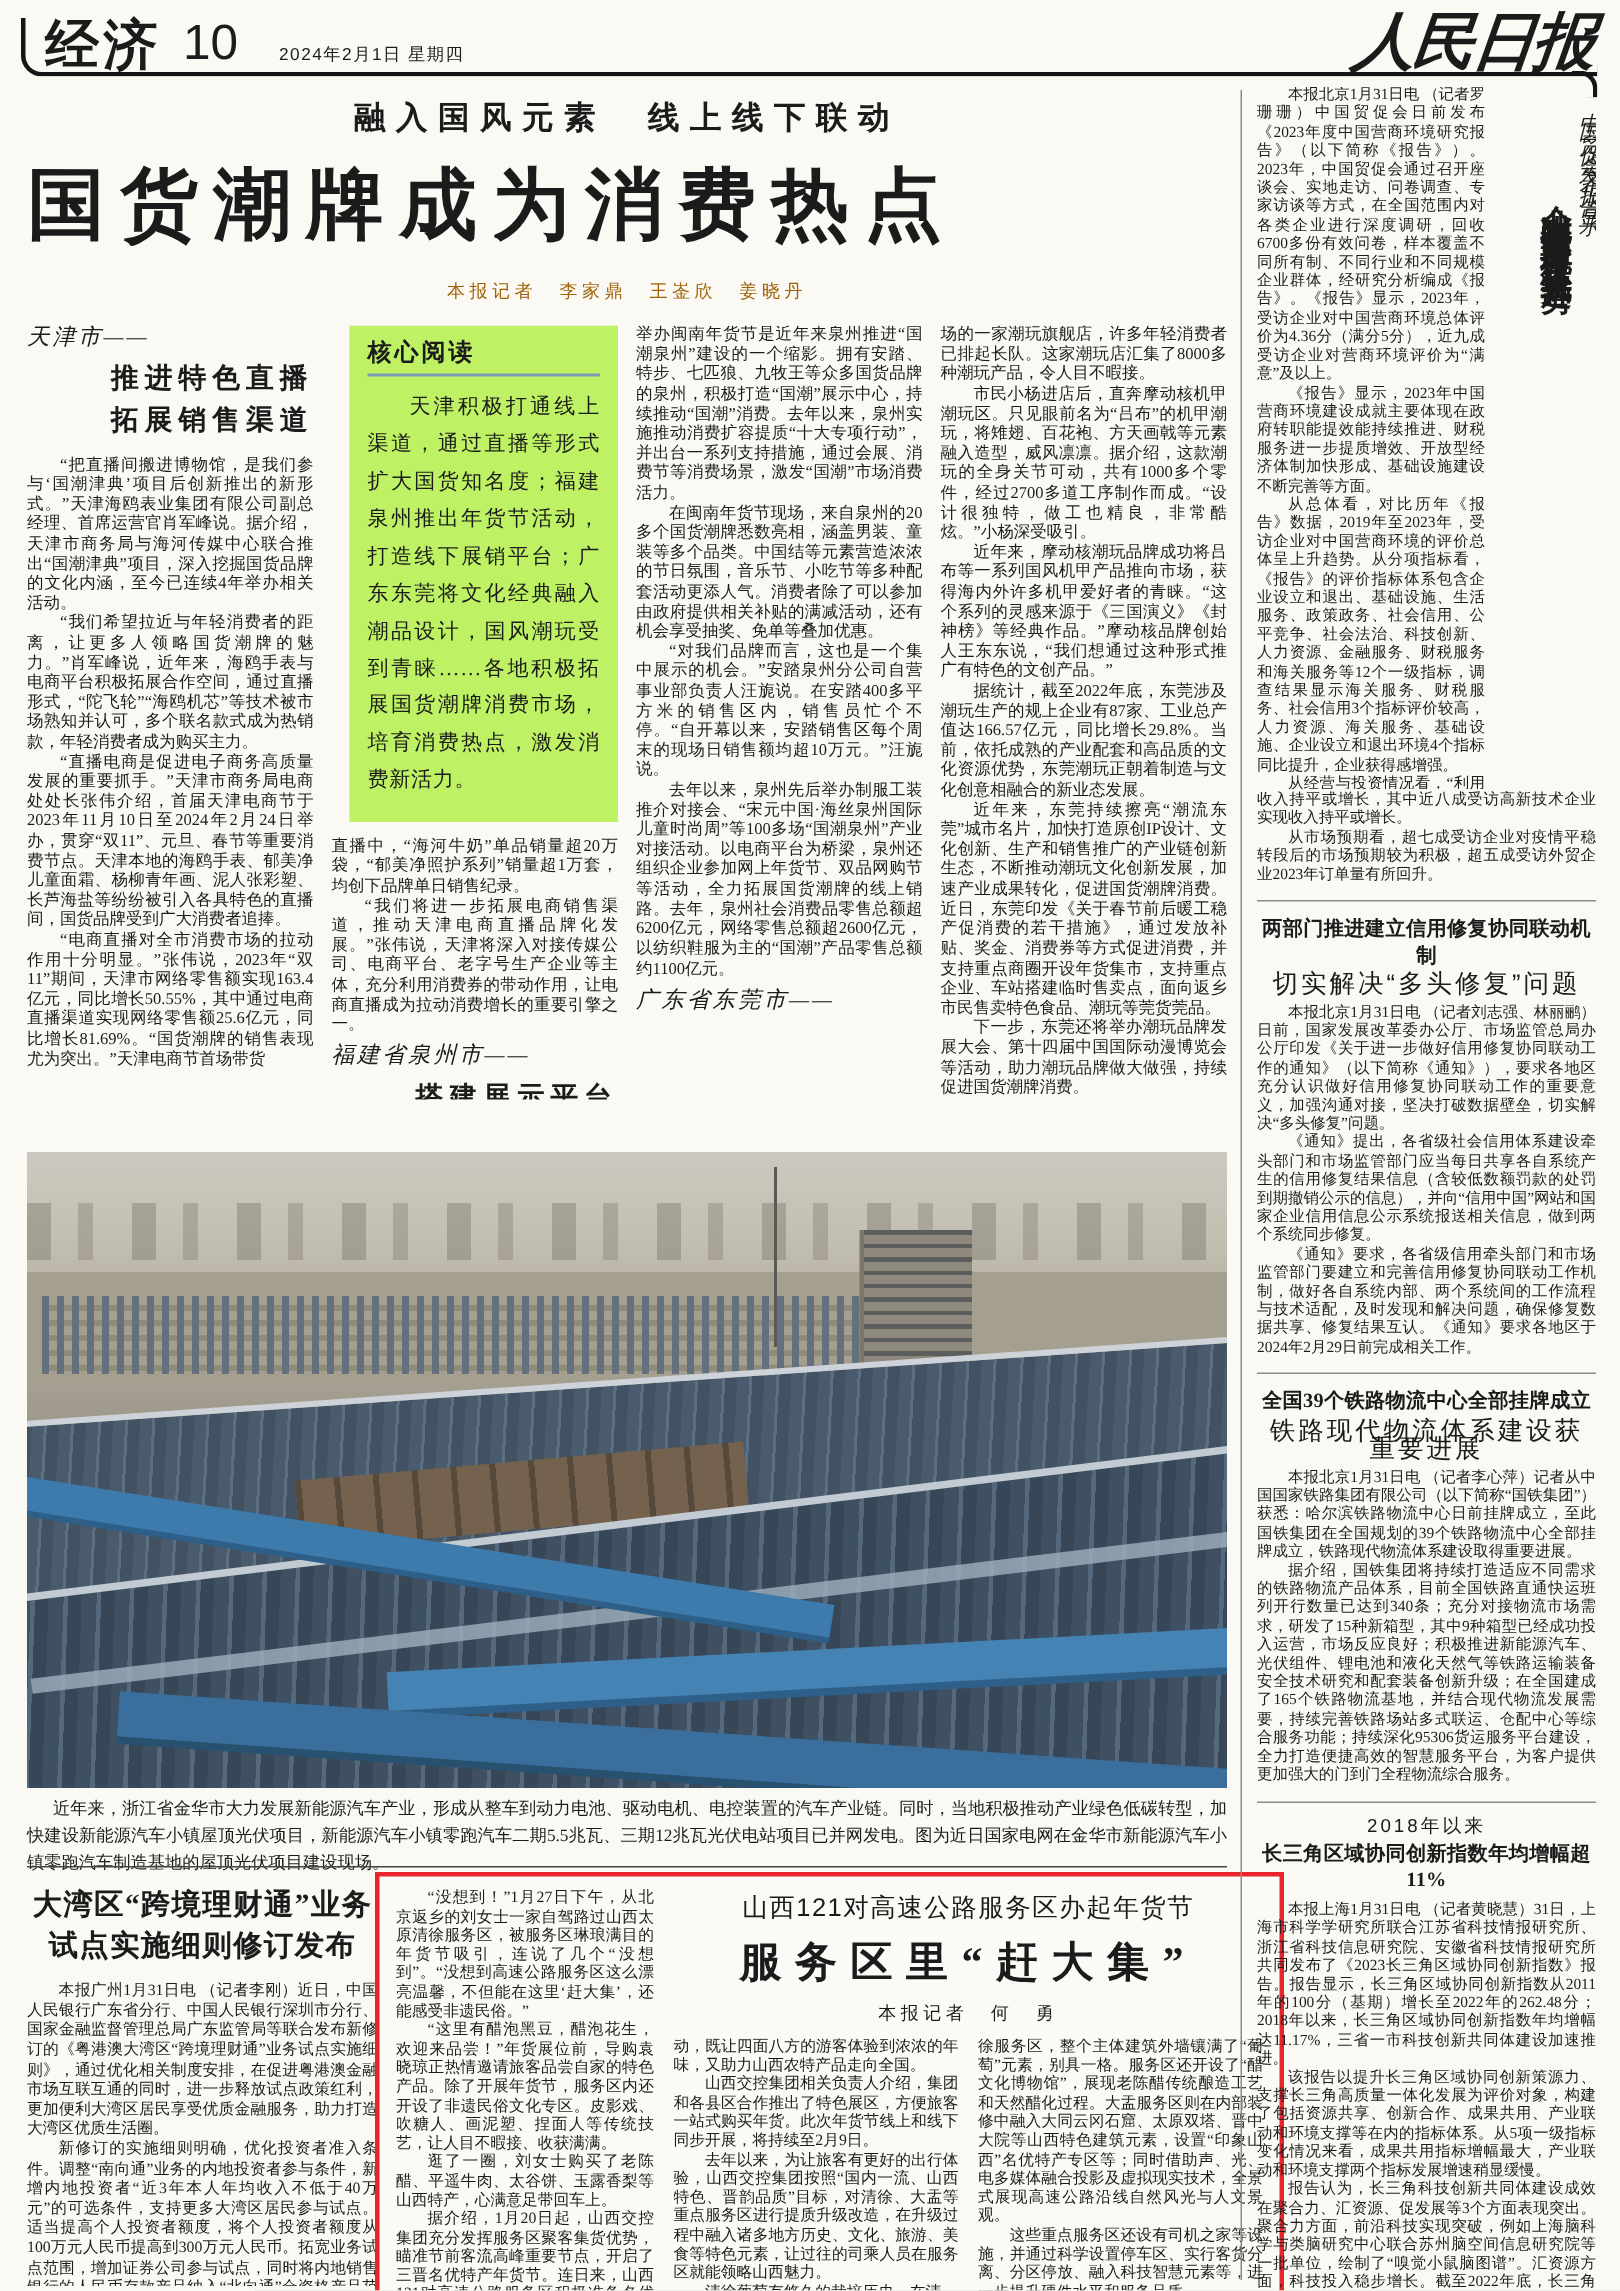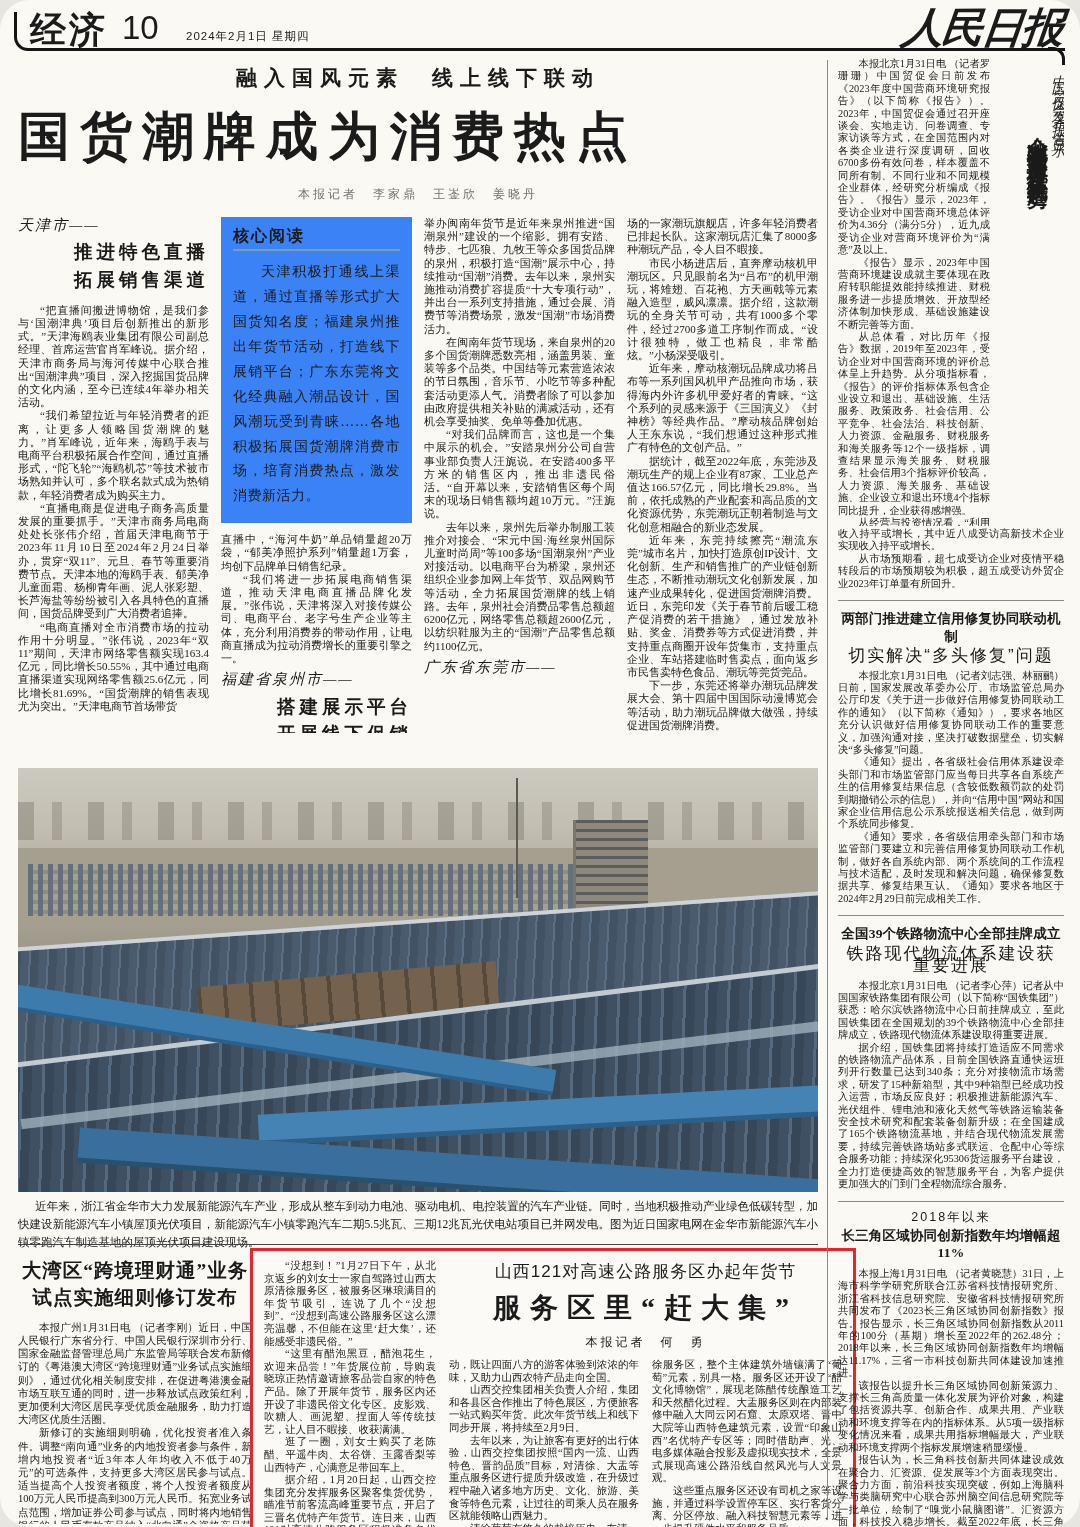--- a/index.html
+++ b/index.html
@@ -1,43 +1,43 @@
 <!DOCTYPE html>
 <html><head>
 <meta charset="utf-8">
 <style>
   html,body{margin:0;padding:0;background:#e8e6e0;}
   .page{position:relative;width:1080px;height:1527px;margin:0 auto;background:#faf9f4;
-        font-family:"Liberation Serif",serif;color:#1b1b1b;overflow:hidden;border-radius:30px;}
+        font-family:"Liberation Serif",serif;color:#1b1b1b;overflow:hidden;}
   .sans{font-family:"Liberation Sans",sans-serif;}
   p{margin:0;text-indent:2em;text-align:justify;}
   .cont > p:first-child{text-indent:0;}
 
   
   .mh-rule{position:absolute;left:14px;top:12px;width:1048px;height:36px;
            border-left:3px solid #151515;border-bottom:3px solid #151515;border-radius:0 0 0 14px;}
   .mh-stub{position:absolute;left:1048px;top:47px;width:14px;height:15px;
            border-right:3px solid #151515;border-top:3px solid #151515;border-radius:0 12px 0 0;}
   .mh-section{position:absolute;left:30px;top:6px;font-size:36px;font-weight:bold;letter-spacing:3px;}
   .mh-page{position:absolute;left:122px;top:9px;font-size:33px;}
   .mh-date{position:absolute;left:186px;top:29px;font-size:11.5px;letter-spacing:1px;}
   .mh-logo{position:absolute;right:18px;top:0px;font-size:42px;font-weight:bold;
            font-style:italic;transform:skewX(-6deg);letter-spacing:-2px;}
 
   
   .feature{position:absolute;left:18px;top:64px;width:800px;}
   .f-kicker{text-align:center;font-size:21px;font-weight:bold;letter-spacing:7px;}
   .f-title{font-size:52px;font-weight:700;letter-spacing:10px;margin-top:10px;}
-  .f-byline{text-align:center;font-size:12px;letter-spacing:3px;margin-top:14px;color:#737373;}
+  .f-byline{text-align:center;font-size:12px;letter-spacing:3px;margin-top:14px;color:#a16207;}
   .f-cols{display:flex;gap:12px;margin-top:14px;height:516px;}
   .f-col{flex:1;overflow:hidden;font-size:11px;line-height:13.2px;}
   .region{font-style:italic;font-size:15px;letter-spacing:2px;margin:2px 0 6px 0;}
   .subhead{text-align:right;font-family:"Liberation Sans",sans-serif;font-weight:bold;
            font-size:18.5px;letter-spacing:4px;line-height:1.5;margin:4px 0 10px 0;}
-  .corebox{background:#3b82f6;padding:12px 12px 14px 12px;margin-bottom:10px;}
+  .corebox{background:#bef264;padding:12px 12px 14px 12px;margin-bottom:10px;margin-left:12px;}
   .corebox .cb-label{font-family:"Liberation Sans",sans-serif;font-weight:bold;font-size:16px;letter-spacing:2px;}
   .corebox .cb-rule{height:2px;background:#7d9db5;margin:7px 0 9px 0;}
   .corebox .cb-text{font-size:14px;line-height:1.78;text-indent:2em;text-align:justify;letter-spacing:.5px;}
 
   
   .photo{position:absolute;left:18px;top:768px;width:800px;height:424px;overflow:hidden;background:#b9b4a6;}
   .ph{position:absolute;}
   .ph-sky{inset:0;background:linear-gradient(180deg,#ccc9c0 0%,#c2beb1 14%,#b0aa9c 28%,#a19b8d 40%,#97917f 52%);}
   .ph-skyline{left:0;top:34px;width:100%;height:38px;opacity:.45;
       background:repeating-linear-gradient(90deg,#7e7a6e 0 16px,transparent 16px 34px,#8a8578 34px 44px,transparent 44px 70px);}
@@ -149,21 +149,21 @@
         </div>
         <div>
             <p>拎着大包小包，市民林阿伯和家人从泉州市金花人民广场走出，一脸欣喜地说：“买一送二、满500元减100元。快过年了，趁着年货节添新衣，真是实惠！”</p>
           </div>
       </div>
 
       <div class="f-col cont">
         <div class="cont">
             <p>举办闽南年货节是近年来泉州推进“国潮泉州”建设的一个缩影。拥有安踏、特步、七匹狼、九牧王等众多国货品牌的泉州，积极打造“国潮”展示中心，持续推动“国潮”消费。去年以来，泉州实施推动消费扩容提质“十大专项行动”，并出台一系列支持措施，通过会展、消费节等消费场景，激发“国潮”市场消费活力。</p>
             <p>在闽南年货节现场，来自泉州的20多个国货潮牌悉数亮相，涵盖男装、童装等多个品类。中国结等元素营造浓浓的节日氛围，音乐节、小吃节等多种配套活动更添人气。消费者除了可以参加由政府提供相关补贴的满减活动，还有机会享受抽奖、免单等叠加优惠。</p>
-            <p>“对我们品牌而言，这也是一个集中展示的机会。”安踏泉州分公司自营事业部负责人汪旎说。在安踏400多平方米的销售区内，推出非遗民俗活。“自开幕以来，安踏销售区每个周末的现场日销售额均超10万元。”汪旎说。</p>
+            <p>“对我们品牌而言，这也是一个集中展示的机会。”安踏泉州分公司自营事业部负责人汪旎说。在安踏400多平方米的销售区内，销售员忙个不停。“自开幕以来，安踏销售区每个周末的现场日销售额均超10万元。”汪旎说。</p>
             <p>去年以来，泉州先后举办制服工装推介对接会、“宋元中国·海丝泉州国际儿童时尚周”等100多场“国潮泉州”产业对接活动。以电商平台为桥梁，泉州还组织企业参加网上年货节、双品网购节等活动，全力拓展国货潮牌的线上销路。去年，泉州社会消费品零售总额超6200亿元，网络零售总额超2600亿元，以纺织鞋服为主的“国潮”产品零售总额约1100亿元。</p>
           </div>
         <div class="region" style="margin-top:8px">广东省东莞市——</div>
         <div class="subhead">
           <br>
           
         </div>
 
       </div>
 

